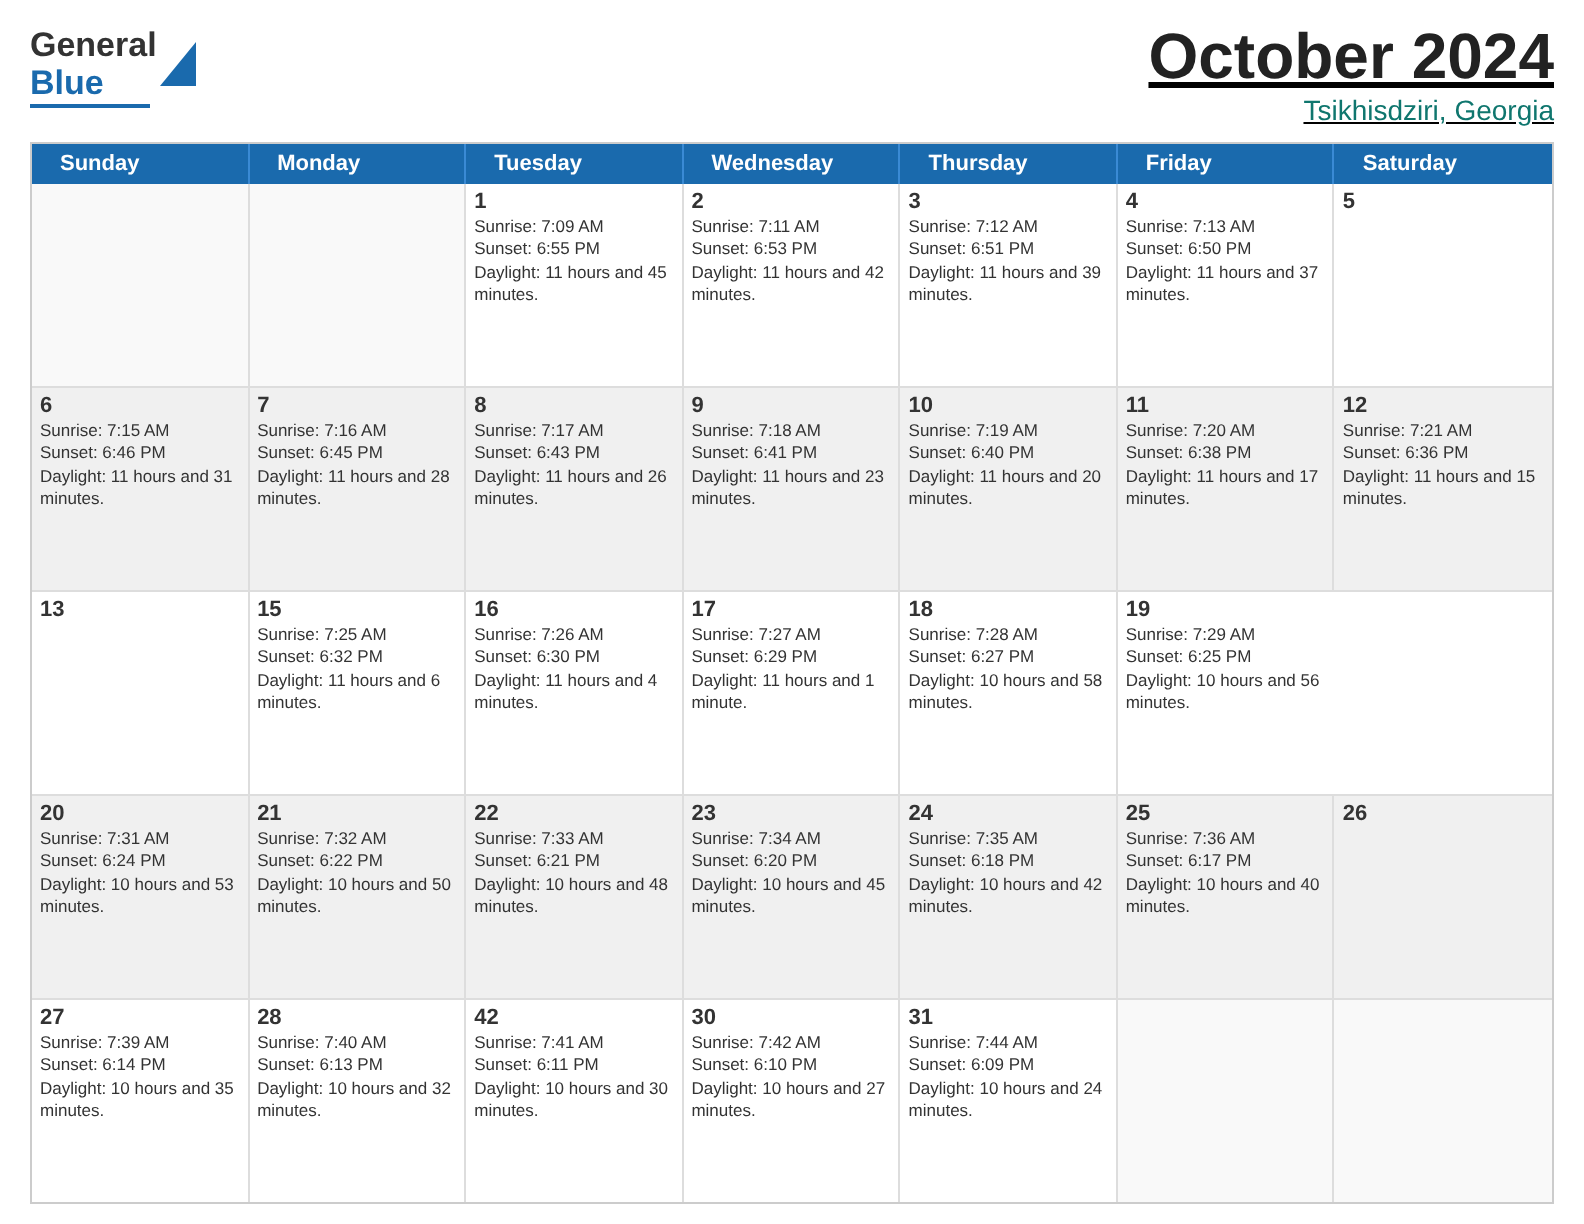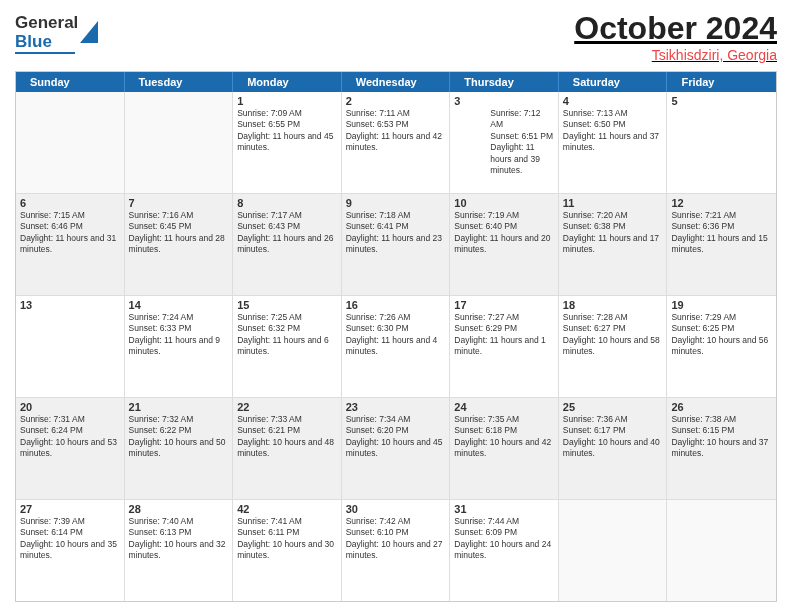--- a/index.html
+++ b/index.html
@@ -39,21 +39,21 @@
       text-align: right;
       text-decoration: underline;
     }
     .main-title {
       font-size: 32px;
       font-weight: bold;
       color: #222;
     }
     .subtitle {
       font-size: 14px;
-      color: #ef4444;
+      color: #0f766e;
     }
     .calendar {
       flex: 1;
       display: flex;
       flex-direction: column;
       border: 1px solid #ccc;
     }
     .cal-header {
       display: grid;
       grid-template-columns: repeat(7, 1fr);
@@ -125,46 +125,46 @@
     </div>
     <div class="title-block">
       <div class="main-title">October 2024</div>
       <div class="subtitle">Tsikhisdziri, Georgia</div>
     </div>
   </div>
 
   <div class="calendar">
     <div class="cal-header">
       <div class="cal-header-cell">Sunday</div>
+      <div class="cal-header-cell">Monday</div>
       <div class="cal-header-cell">Tuesday</div>
-      <div class="cal-header-cell">Monday</div>
       <div class="cal-header-cell">Wednesday</div>
       <div class="cal-header-cell">Thursday</div>
+      <div class="cal-header-cell">Friday</div>
       <div class="cal-header-cell">Saturday</div>
-      <div class="cal-header-cell">Friday</div>
     </div>
     <div class="cal-body" id="cal-body">
     <div class="cal-row">
           <div class="cal-cell empty"></div>
           <div class="cal-cell empty"></div>
           <div class="cal-cell">
             <span class="day-num">1</span>
             <div class="day-info" style="white-space: pre-line;">Sunrise: 7:09 AM
 Sunset: 6:55 PM
 Daylight: 11 hours and 45 minutes.</div>
           </div>
           <div class="cal-cell">
             <span class="day-num">2</span>
             <div class="day-info" style="white-space: pre-line;">Sunrise: 7:11 AM
 Sunset: 6:53 PM
 Daylight: 11 hours and 42 minutes.</div>
           </div>
           <div class="cal-cell">
             <span class="day-num">3</span>
-            <div class="day-info" style="white-space: pre-line; margin-left: 36px;">Sunrise: 7:12 AM
+            <div class="day-info" style="white-space: pre-line;">Sunrise: 7:12 AM
 Sunset: 6:51 PM
 Daylight: 11 hours and 39 minutes.</div>
           </div>
           <div class="cal-cell">
             <span class="day-num">4</span>
             <div class="day-info" style="white-space: pre-line;">Sunrise: 7:13 AM
 Sunset: 6:50 PM
 Daylight: 11 hours and 37 minutes.</div>
           </div>
           <div class="cal-cell">
@@ -213,26 +213,20 @@
             <div class="day-info" style="white-space: pre-line;">Sunrise: 7:21 AM
 Sunset: 6:36 PM
 Daylight: 11 hours and 15 minutes.</div>
           </div>
         </div>
         <div class="cal-row">
           <div class="cal-cell">
             <span class="day-num">13</span>
           </div>
           <div class="cal-cell">
-            <span class="day-num">14</span>
-            <div class="day-info" style="white-space: pre-line;">Sunrise: 7:24 AM
-Sunset: 6:33 PM
-Daylight: 11 hours and 9 minutes.</div>
-          </div>
-          <div class="cal-cell">
             <span class="day-num">15</span>
             <div class="day-info" style="white-space: pre-line;">Sunrise: 7:25 AM
 Sunset: 6:32 PM
 Daylight: 11 hours and 6 minutes.</div>
           </div>
           <div class="cal-cell">
             <span class="day-num">16</span>
             <div class="day-info" style="white-space: pre-line;">Sunrise: 7:26 AM
 Sunset: 6:30 PM
 Daylight: 11 hours and 4 minutes.</div>
@@ -288,23 +282,20 @@
 Daylight: 10 hours and 42 minutes.</div>
           </div>
           <div class="cal-cell shaded">
             <span class="day-num">25</span>
             <div class="day-info" style="white-space: pre-line;">Sunrise: 7:36 AM
 Sunset: 6:17 PM
 Daylight: 10 hours and 40 minutes.</div>
           </div>
           <div class="cal-cell shaded">
             <span class="day-num">26</span>
-            <div class="day-info" style="white-space: pre-line;">Sunrise: 7:38 AM
-Sunset: 6:15 PM
-Daylight: 10 hours and 37 minutes.</div>
           </div>
         </div>
         <div class="cal-row">
           <div class="cal-cell">
             <span class="day-num">27</span>
             <div class="day-info" style="white-space: pre-line;">Sunrise: 7:39 AM
 Sunset: 6:14 PM
 Daylight: 10 hours and 35 minutes.</div>
           </div>
           <div class="cal-cell">

